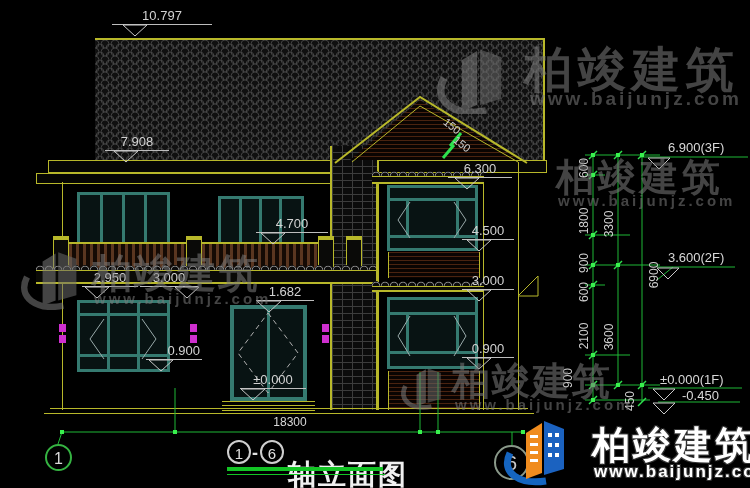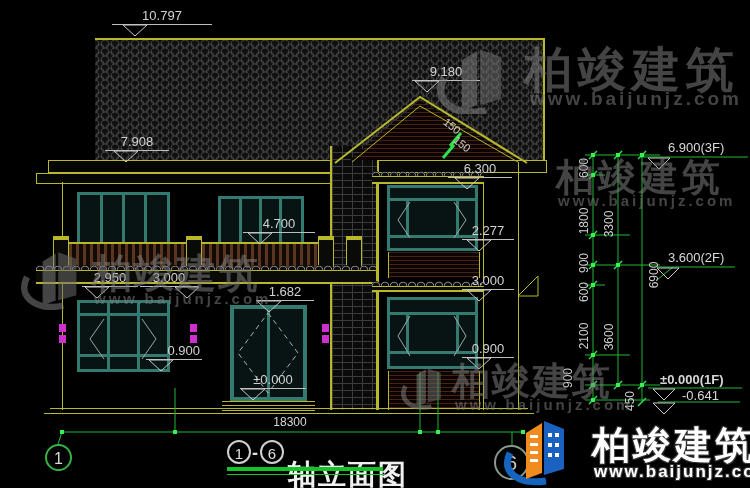--- a/index.html
+++ b/index.html
@@ -238,40 +238,34 @@
     <svg class="tri" width="26" height="13" style="margin-left:10px;">
         <path d="M1 1 H25 L13 12 Z"></path>
       </svg>
   </div>
   <div class="dimlab" style="left:105px;top:135px;width:64px;">
     <span class="t">7.908</span>
     <svg class="tri" width="26" height="13" style="margin-left:8px;">
         <path d="M1 1 H25 L13 12 Z"></path>
       </svg>
   </div>
-  <div class="dimlab" style="left:412px;top:65px;width:68px;">
-    <span class="t">9.180</span>
-    <svg class="tri" width="26" height="13" style="margin-left:2px;">
-        <path d="M1 1 H25 L13 12 Z"></path>
-      </svg>
-  </div>
   <div class="dimlab" style="left:448px;top:162px;width:64px;">
     <span class="t">6.300</span>
     <svg class="tri" width="26" height="13" style="margin-left:6px;">
         <path d="M1 1 H25 L13 12 Z"></path>
       </svg>
   </div>
-  <div class="dimlab" style="left:243px;top:217px;width:72px;">
+  <div class="dimlab" style="left:256px;top:217px;width:72px;">
     <span class="t">4.700</span>
     <svg class="tri" width="26" height="13" style="margin-left:4px;">
         <path d="M1 1 H25 L13 12 Z"></path>
       </svg>
   </div>
   <div class="dimlab" style="left:462px;top:224px;width:52px;">
-    <span class="t">2.277</span>
+    <span class="t">4.500</span>
     <svg class="tri" width="26" height="13" style="margin-left:4px;">
         <path d="M1 1 H25 L13 12 Z"></path>
       </svg>
   </div>
   <div class="dimlab" style="left:82px;top:271px;width:56px;">
     <span class="t">2.950</span>
     <svg class="tri" width="26" height="13" style="margin-left:2px;">
         <path d="M1 1 H25 L13 12 Z"></path>
       </svg>
   </div>
@@ -323,22 +317,22 @@
   <span class="vdim" style="left:584px;top:292px;">600</span>
   <span class="vdim" style="left:584px;top:336px;">2100</span>
   <span class="vdim" style="left:568px;top:378px;">900</span>
   <span class="vdim" style="left:630px;top:401px;">450</span>
   <span class="vdim" style="left:609px;top:224px;">3300</span>
   <span class="vdim" style="left:609px;top:337px;">3600</span>
   <span class="vdim" style="left:654px;top:275px;">6900</span>
 
   <span class="lvl" style="left:668px;top:140px;">6.900(3F)</span>
   <span class="lvl" style="left:668px;top:250px;">3.600(2F)</span>
-  <span class="lvl" style="left:660px;top:372px;font-weight:bold;">±0.000(1F)</span>
-  <span class="lvl" style="left:682px;top:388px;">-0.641</span>
+  <span class="lvl" style="left:660px;top:372px;">±0.000(1F)</span>
+  <span class="lvl" style="left:682px;top:388px;">-0.450</span>
 
   <div class="axis-bubble" style="left:45px;top:444px;width:27px;height:27px;border:2px solid #35b342;color:#d8d8d8;font-size:16px;line-height:25px;"><span>1</span></div>
   <div class="axis-bubble" style="left:494px;top:445px;width:35px;height:35px;border:2px solid #8a998a;color:#c8c8c8;font-size:20px;line-height:32px;"><span>6</span></div>
 
   <div class="tb" style="left:227px;top:440px;"><span>1</span></div>
   <span class="title-dash" style="left:252px;top:443px;">-</span>
   <div class="tb" style="left:260px;top:440px;"><span>6</span></div>
   <span class="title-text" style="left:288px;top:456px;text-align:right;">轴立面图</span>
   <div class="abs" style="left:227px;top:467px;width:156px;height:4px;background:#13c425;"></div>
   <div class="abs" style="left:227px;top:474px;width:158px;height:1px;background:#13c425;"></div>

